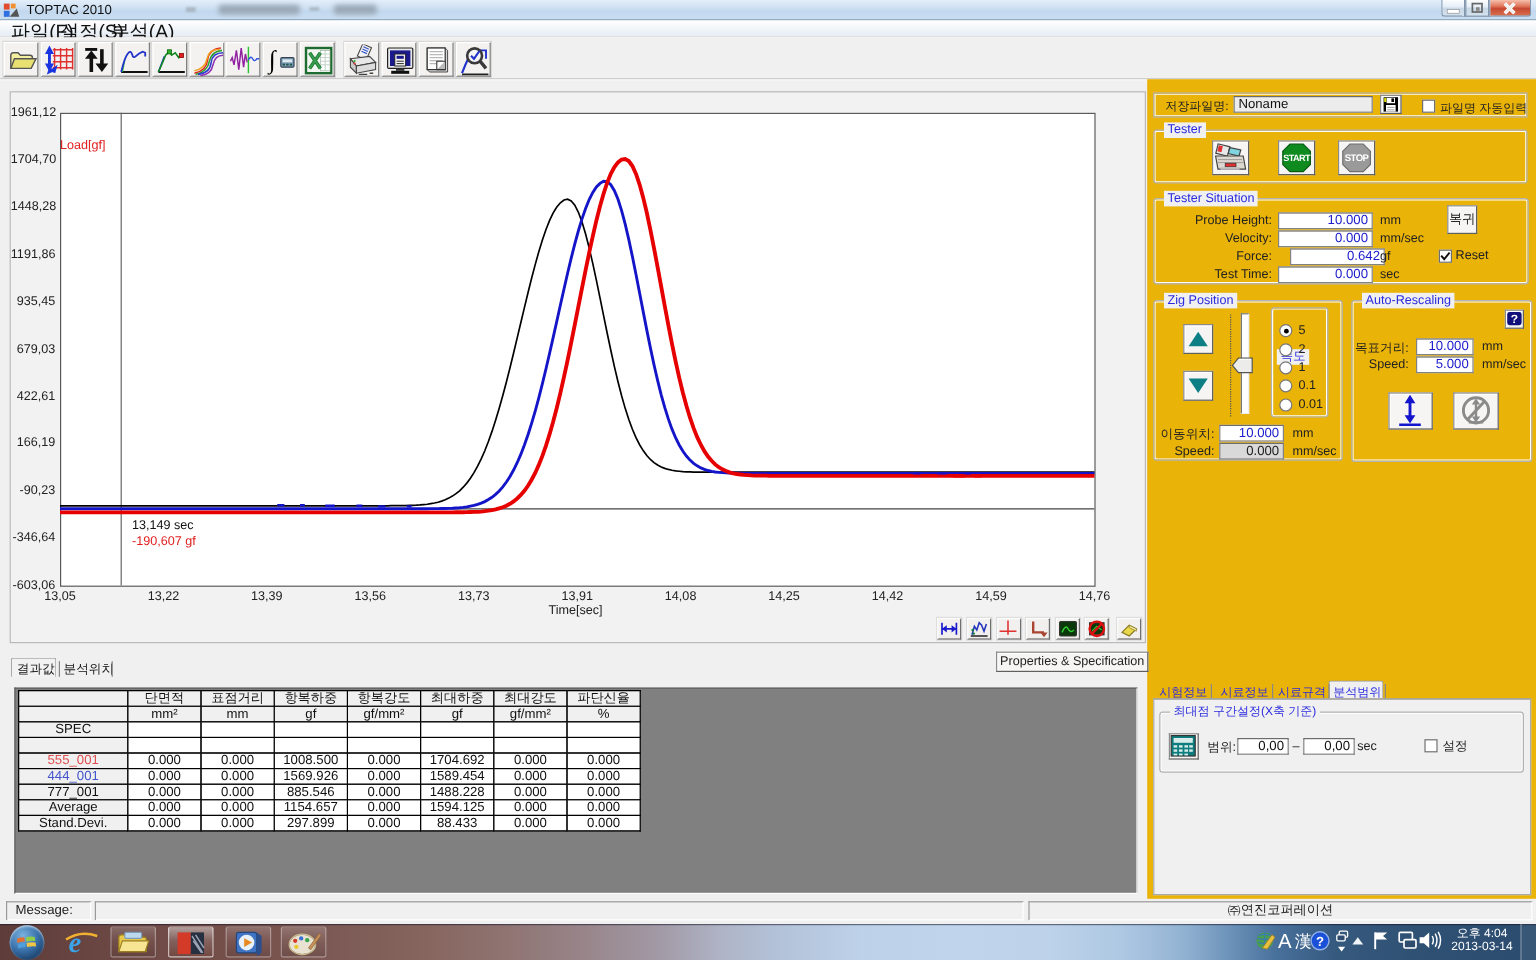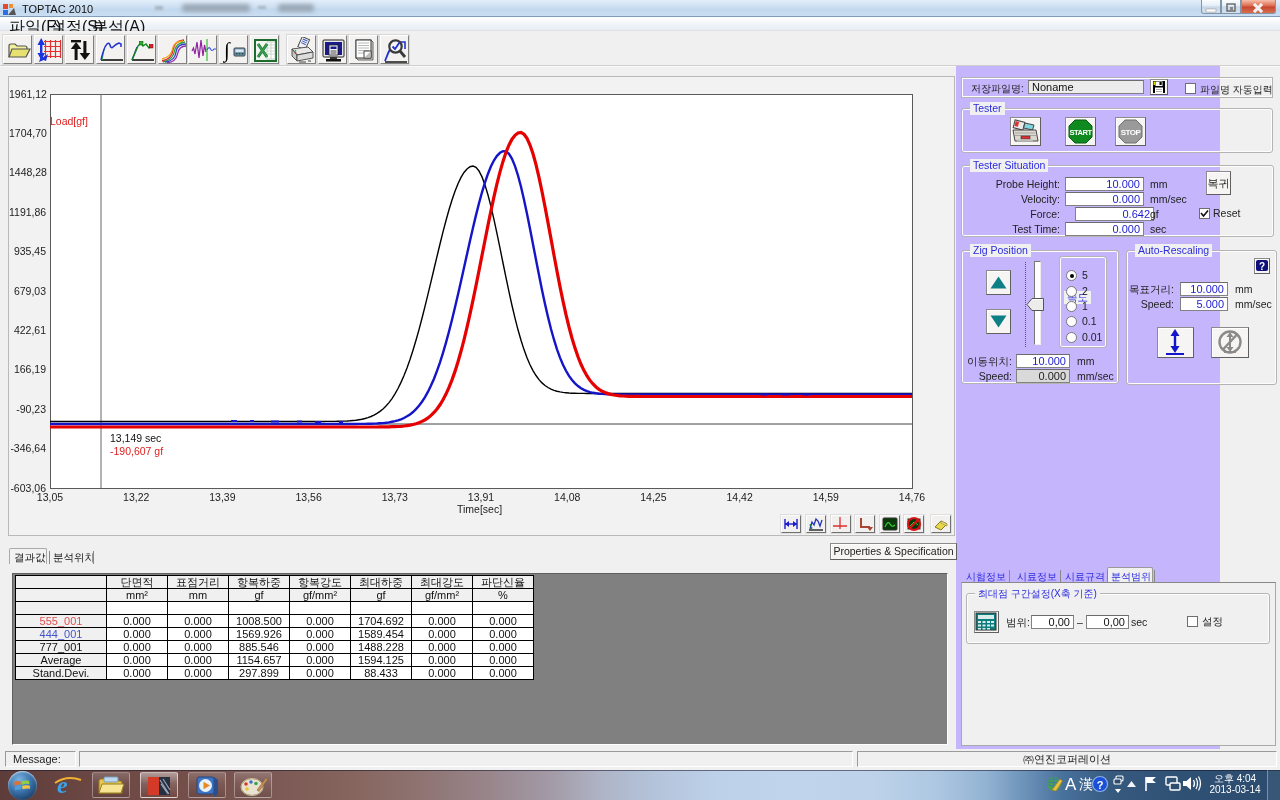--- a/index.html
+++ b/index.html
@@ -47,21 +47,21 @@
 .bluetab { position:absolute; font-size:10px; color:#2a2ae0; white-space:nowrap; }
 .tabsep { position:absolute; width:1px; height:13px; background:#888; }
 #graybox { left:12px; top:573px; width:936px; height:172px; background:#808080; border:1px solid #5f5f5f; border-bottom-color:#fff; border-right-color:#fff; }
 table#res { border-collapse:collapse; position:absolute; left:2px; top:1px; table-layout:fixed; }
 table#res td { border:1px solid #000; font-size:11px; color:#111; text-align:center; height:12.7px; padding:0; line-height:12px; overflow:hidden; }
 table#res td.h { background:#f0f0f0; }
 table#res td.d { background:#fff; }
 #statusbar { left:0px; top:749px; width:1280px; height:20px; background:#f0f0f0; }
 .sunk { position:absolute; border:1px solid #9a9a9a; border-bottom-color:#fff; border-right-color:#fff; background:#f0f0f0; font-size:11px; color:#222; }
 
-#rightpanel { left:956px; top:66px; width:264px; height:684px; background:#c4b5fd; }
+#rightpanel { left:956px; top:66px; width:324px; height:684px; background:#eab308; }
 
 #taskbar { left:0; top:770px; width:1280px; height:30px;
   background:linear-gradient(90deg,#5d3c39 0%,#6b4743 7%,#754f4a 15%,#7d5a55 22%,#87665f 28%,#8f7472 33%,#98858a 38%,#a29aa6 43%,#afb4c6 47%,#b3c3da 51%,#bdd1e8 56%,#c0d5ec 62%,#bed3ea 68%,#aec8e3 73%,#93b3d3 77%,#6d93b9 80%,#48719c 83%,#36597e 87%,#2f5174 92%,#2c4c6e 100%); }
 #taskbar::before { content:""; position:absolute; left:0; top:0; width:100%; height:1px; background:rgba(20,20,40,.55); }
 .tkbtn { position:absolute; top:2px; width:38px; height:26px; border:1px solid rgba(255,255,255,.35); border-radius:2px; background:linear-gradient(rgba(255,255,255,.18), rgba(255,255,255,.04) 45%, rgba(0,0,0,.08)); }
 #clock { position:absolute; right:17px; top:4px; width:56px; font-size:10px; color:#fff; text-align:center; line-height:10.5px; }
 </style>
 </head>
 <body>
 
@@ -505,20 +505,30 @@
             <td class="h"></td>
             <td class="h">mm²</td>
             <td class="h">mm</td>
             <td class="h">gf</td>
             <td class="h">gf/mm²</td>
             <td class="h">gf</td>
             <td class="h">gf/mm²</td>
             <td class="h">%</td>
           </tr>
       <tr>
+            <td class="h">SPEC</td>
+            <td class="d"></td>
+            <td class="d"></td>
+            <td class="d"></td>
+            <td class="d"></td>
+            <td class="d"></td>
+            <td class="d"></td>
+            <td class="d"></td>
+          </tr>
+      <tr>
             <td class="h"></td>
             <td class="d"></td>
             <td class="d"></td>
             <td class="d"></td>
             <td class="d"></td>
             <td class="d"></td>
             <td class="d"></td>
             <td class="d"></td>
           </tr>
       <tr>

